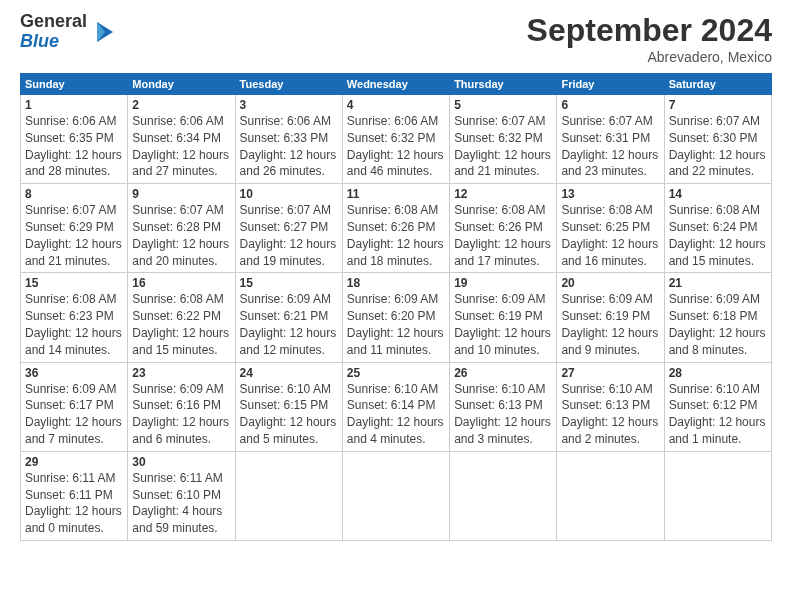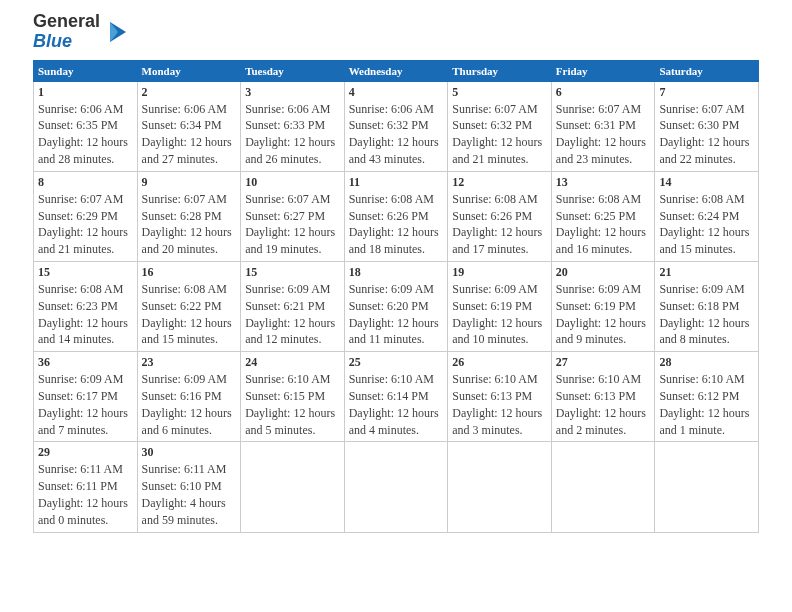--- a/index.html
+++ b/index.html
@@ -6,21 +6,21 @@
     body {
       font-family: Arial, sans-serif;
       background: #fff;
       width: 792px;
       height: 612px;
       overflow: hidden;
     }
     .page {
       width: 792px;
       height: 612px;
-      padding: 12px 33px;
+      padding: 12px 20px;
     }
     .header {
       display: flex;
       justify-content: space-between;
       align-items: flex-start;
       margin-bottom: 8px;
     }
     .logo {
       display: flex;
       align-items: center;
@@ -46,21 +46,20 @@
       color: #333;
     }
     .location {
       font-size: 14px;
       color: #555;
     }
     .calendar {
       width: 100%;
       border-collapse: collapse;
       table-layout: fixed;
-      font-family: Liberation Serif, serif;
     }
     .calendar th {
       background: #1a6bb5;
       color: #fff;
       font-size: 11px;
       padding: 4px 4px;
       text-align: left;
       border: 1px solid #1a6bb5;
     }
     .calendar td {
@@ -101,20 +100,24 @@
             <span class="logo-general">General</span><br>
             <span class="logo-blue">Blue</span>
           </div>
           <svg class="logo-icon" viewBox="0 0 28 28" xmlns="http://www.w3.org/2000/svg">
             <polygon points="8,4 24,14 8,24" fill="#1a6bb5"></polygon>
             <polygon points="8,4 16,14 8,24" fill="#4a9fd5"></polygon>
           </svg>
         </div>
       </div>
     </div>
+    <div class="title-area">
+      <div class="month-title">September 2024</div>
+      <div class="location">Abrevadero, Mexico</div>
+    </div>
   </div>
 
   <table class="calendar">
     <thead>
       <tr>
         <th><span>Sunday</span></th>
         <th><span>Monday</span></th>
         <th><span>Tuesday</span></th>
         <th><span>Wednesday</span></th>
         <th><span>Thursday</span></th>
@@ -146,21 +149,21 @@
           <span>Sunrise: 6:06 AM<br></span>
           <span>Sunset: 6:33 PM<br></span>
           <span>Daylight: 12 hours and 26 minutes.</span>
         </div>
       </td>
           <td>
         <span class="day-num">4</span>
         <div class="day-info">
           <span>Sunrise: 6:06 AM<br></span>
           <span>Sunset: 6:32 PM<br></span>
-          <span>Daylight: 12 hours and 43 minutes.</span>
+          <span>Daylight: 12 hours and 46 minutes.</span>
         </div>
       </td>
           <td>
         <span class="day-num">5</span>
         <div class="day-info">
           <span>Sunrise: 6:07 AM<br></span>
           <span>Sunset: 6:32 PM<br></span>
           <span>Daylight: 12 hours and 21 minutes.</span>
         </div>
       </td>

